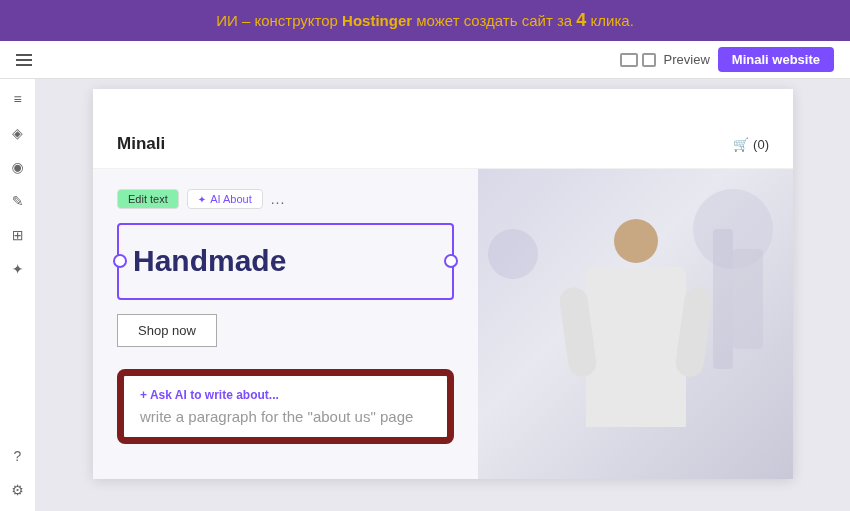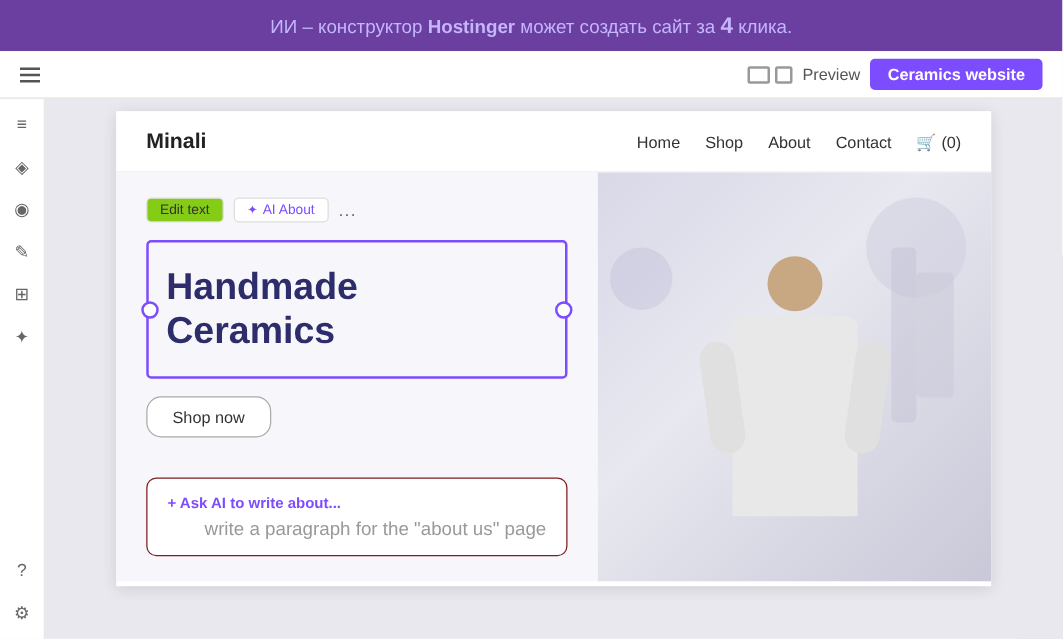--- a/index.html
+++ b/index.html
@@ -7,21 +7,21 @@
       width: 850px;
       height: 511px;
       font-family: Arial, sans-serif;
       overflow: hidden;
       background: #fff;
     }
 
     
     .top-banner {
       background: #6b3fa0;
-      color: #c4b5fd;
+      color: #eab308;
       text-align: center;
       padding: 8px 10px;
       font-size: 15px;
       line-height: 1.4;
     }
     .top-banner .brand {
       font-weight: 700;
       font-style: normal;
     }
 
@@ -155,20 +155,21 @@
       overflow: hidden;
     }
 
     
     .site-header {
       display: flex;
       align-items: center;
       padding: 14px 24px;
       background: #fff;
       border-bottom: 1px solid #f0f0f0;
+      margin-top: 31px;
     }
     .site-logo {
       font-size: 17px;
       font-weight: 700;
       color: #222;
       margin-right: auto;
     }
     .site-nav {
       display: flex;
       gap: 20px;
@@ -203,21 +204,21 @@
       z-index: 2;
     }
 
     
     .edit-bar {
       display: flex;
       align-items: center;
       gap: 8px;
     }
     .edit-btn {
-      background: #84cc16;
+      background: #86efac;
       border: 1px solid #ddd;
       border-radius: 4px;
       padding: 3px 10px;
       font-size: 11px;
       color: #333;
       cursor: pointer;
     }
     .ai-assist-btn {
       background: #fff;
       border: 1px solid #ddd;
@@ -269,37 +270,36 @@
       font-size: 30px;
       font-weight: 800;
       color: #2d2d6b;
       line-height: 1.15;
     }
 
     
     .shop-now-btn {
       background: #fff;
       border: 1px solid #aaa;
-      border-radius: 12px;
+      border-radius: 0;
       padding: 8px 20px;
       font-size: 13px;
       color: #333;
       cursor: pointer;
       display: inline-block;
       width: fit-content;
     }
 
     
     .ai-prompt-box {
       background: #fff;
-      border: 1px solid #7f1d1d;
+      border: 7px solid #7f1d1d;
       border-radius: 8px;
       padding: 12px 16px;
-      margin-top: 18px;
-      text-align: right;
+      margin-top: 8px;
     }
     .ai-prompt-label {
       display: flex;
       align-items: center;
       gap: 6px;
       font-size: 12px;
       color: #7c4dff;
       margin-bottom: 6px;
       font-weight: 600;
     }
@@ -420,21 +420,21 @@
         <span></span>
           <span></span>
           <span></span>
       </div>
     </div>
     <div class="device-icons">
       <span class="device-icon"></span>
       <span class="device-icon tablet"></span>
     </div>
     <button class="preview-btn">Preview</button>
-    <button class="publish-btn">Ceramics website</button>
+    <button class="publish-btn">Minali website</button>
   </div>
 
   <div class="editor-main">
 
     <div class="left-sidebar">
       <div class="sidebar-icon">≡</div>
       <div class="sidebar-icon">◈</div>
       <div class="sidebar-icon">◉</div>
       <div class="sidebar-icon">✎</div>
       <div class="sidebar-icon">⊞</div>
@@ -445,46 +445,39 @@
         <div class="sidebar-icon">⚙</div>
       </div>
     </div>
 
     <div class="canvas-area">
 
       <div class="website-preview">
 
         <div class="site-header">
           <div class="site-logo">Minali</div>
-          <nav class="site-nav">
-            <a href="#">Home</a>
-            <a href="#">Shop</a>
-            <a href="#">About</a>
-            <a href="#">Contact</a>
-          </nav>
           <div class="site-cart">🛒 (0)</div>
         </div>
 
         <div class="site-hero">
 
           <div class="hero-left">
 
             <div class="edit-bar">
               <button class="edit-btn">Edit text</button>
               <button class="ai-assist-btn">
                 <span class="ai-star">✦</span>
                 <span>AI About</span>
               </button>
               <button class="more-btn">...</button>
             </div>
 
             <div class="heading-box">
               <h1 class="hero-heading">
                 <span>Handmade</span><br>
-                <span>Ceramics</span>
               </h1>
             </div>
 
             <button class="shop-now-btn">Shop now</button>
 
             <div class="ai-prompt-box">
               <div class="ai-prompt-label">+ Ask AI to write about...</div>
               <div class="ai-prompt-text">write a paragraph for the "about us" page</div>
             </div>
 

